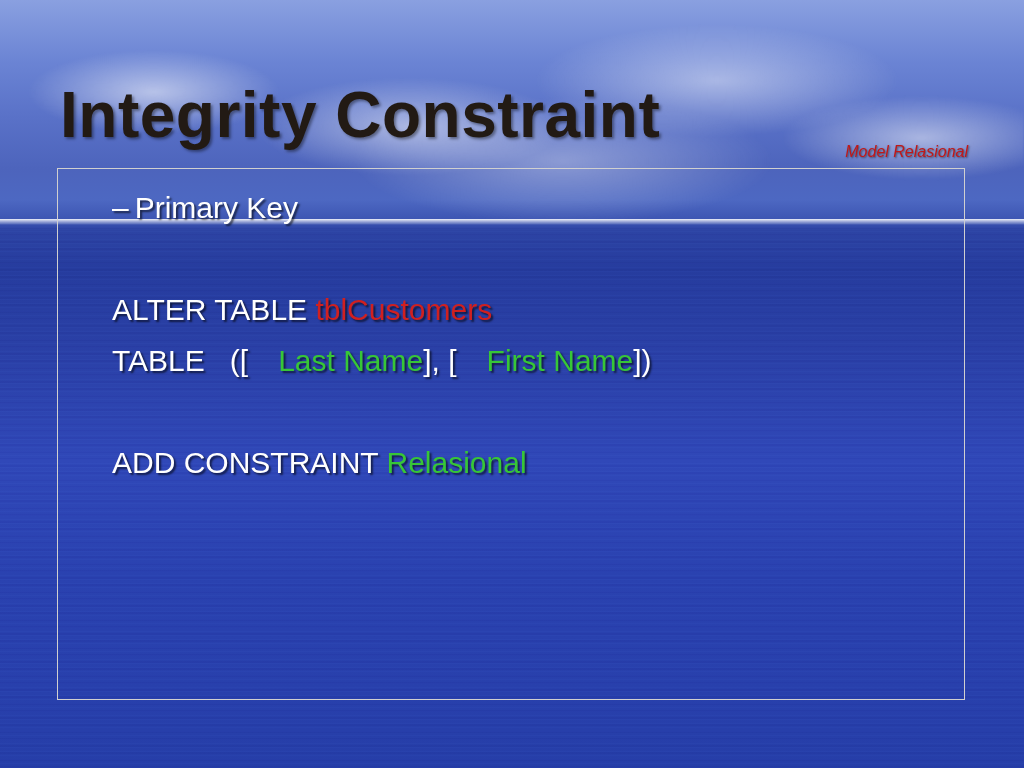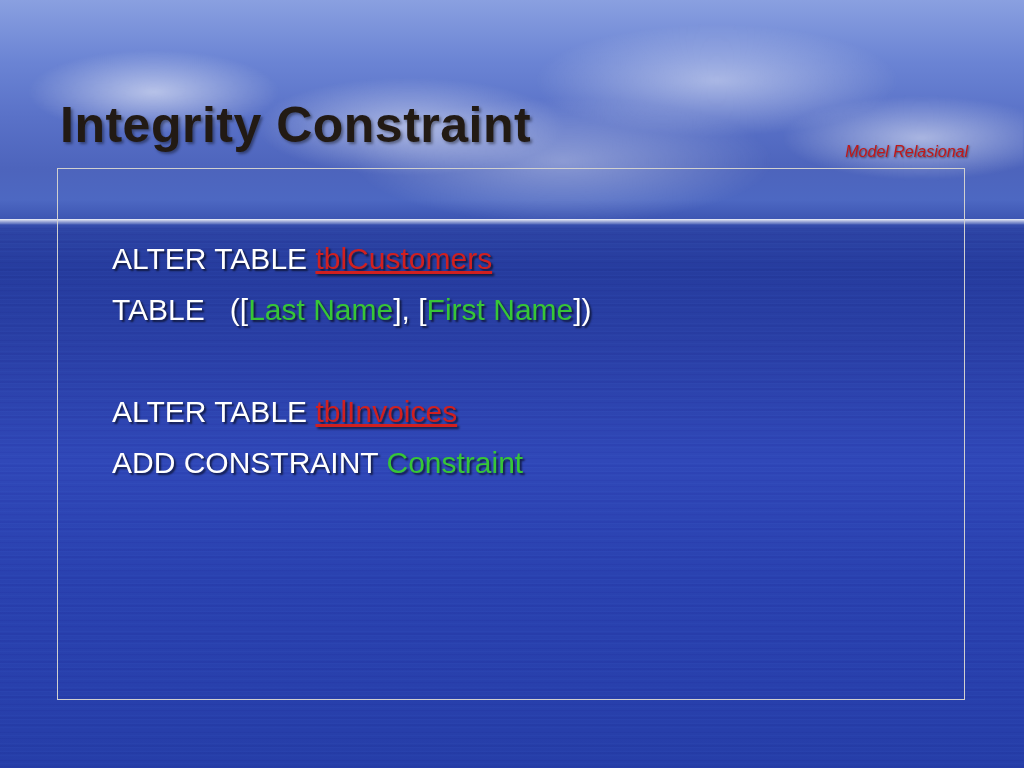--- a/index.html
+++ b/index.html
@@ -67,26 +67,25 @@
         rgba(0,0,40,0.06) 0px,
         rgba(0,0,40,0.06) 2px,
         rgba(0,0,0,0.0) 2px,
         rgba(0,0,0,0.0) 7px);
     mix-blend-mode: overlay;
   }
   .title {
     position: absolute;
     top: 78px;
     left: 60px;
-    font-size: 50px;
+    font-size: 64px;
     font-weight: 900;
     color: #221a14;
     text-shadow: 2px 2px 3px rgba(0,0,0,0.4);
     letter-spacing: 0.5px;
-    margin-top: 18px;
   }
   .subtitle {
     position: absolute;
     top: 143px;
     right: 56px;
     font-size: 16px;
     color: #c01818;
     text-shadow: 1px 1px 2px rgba(0,0,0,0.5);
     font-style: italic;
   }
@@ -104,41 +103,41 @@
     top: 182px;
     left: 112px;
     right: 60px;
     font-size: 30px;
     line-height: 1.7;
     color: #ffffff;
     text-shadow: 2px 2px 2px rgba(0,0,0,0.6);
   }
   .body .line { white-space: pre; }
   .dash { margin-right: 6px; }
-  .red   { color: #d02020; text-decoration: underline; }
+  .red   { color: #d02020; }
   .green { color: #37c637; }
-  .lime  { color: #37c637; }
+  .lime  { color: #37c637; padding-left: 30px; }
 </style>
 </head>
 <body>
 
 <div class="slide">
   <div class="clouds"></div>
   <div class="horizon"></div>
   <div class="water"></div>
 
   <div class="title">Integrity Constraint</div>
   <div class="subtitle">Model Relasional</div>
 
   <div class="content-box"></div>
 
   <div class="body">
+    <div class="line"><span class="dash">–</span><span>Primary Key</span></div>
     <div class="line">&nbsp;</div>
 
     <div class="line"><span>ALTER TABLE </span><span class="red">tblCustomers</span></div>
     <div class="line"><span>TABLE   ([</span><span class="lime">Last Name</span><span>], [</span><span class="lime">First Name</span><span>])</span></div>
 
     <div class="line">&nbsp;</div>
 
-    <div class="line"><span>ALTER TABLE </span><span class="red">tblInvoices</span></div>
-    <div class="line"><span>ADD CONSTRAINT </span><span class="green">Constraint</span></div>
+    <div class="line"><span>ADD CONSTRAINT </span><span class="green">Relasional</span></div>
   </div>
 </div>
 
 </body></html>

